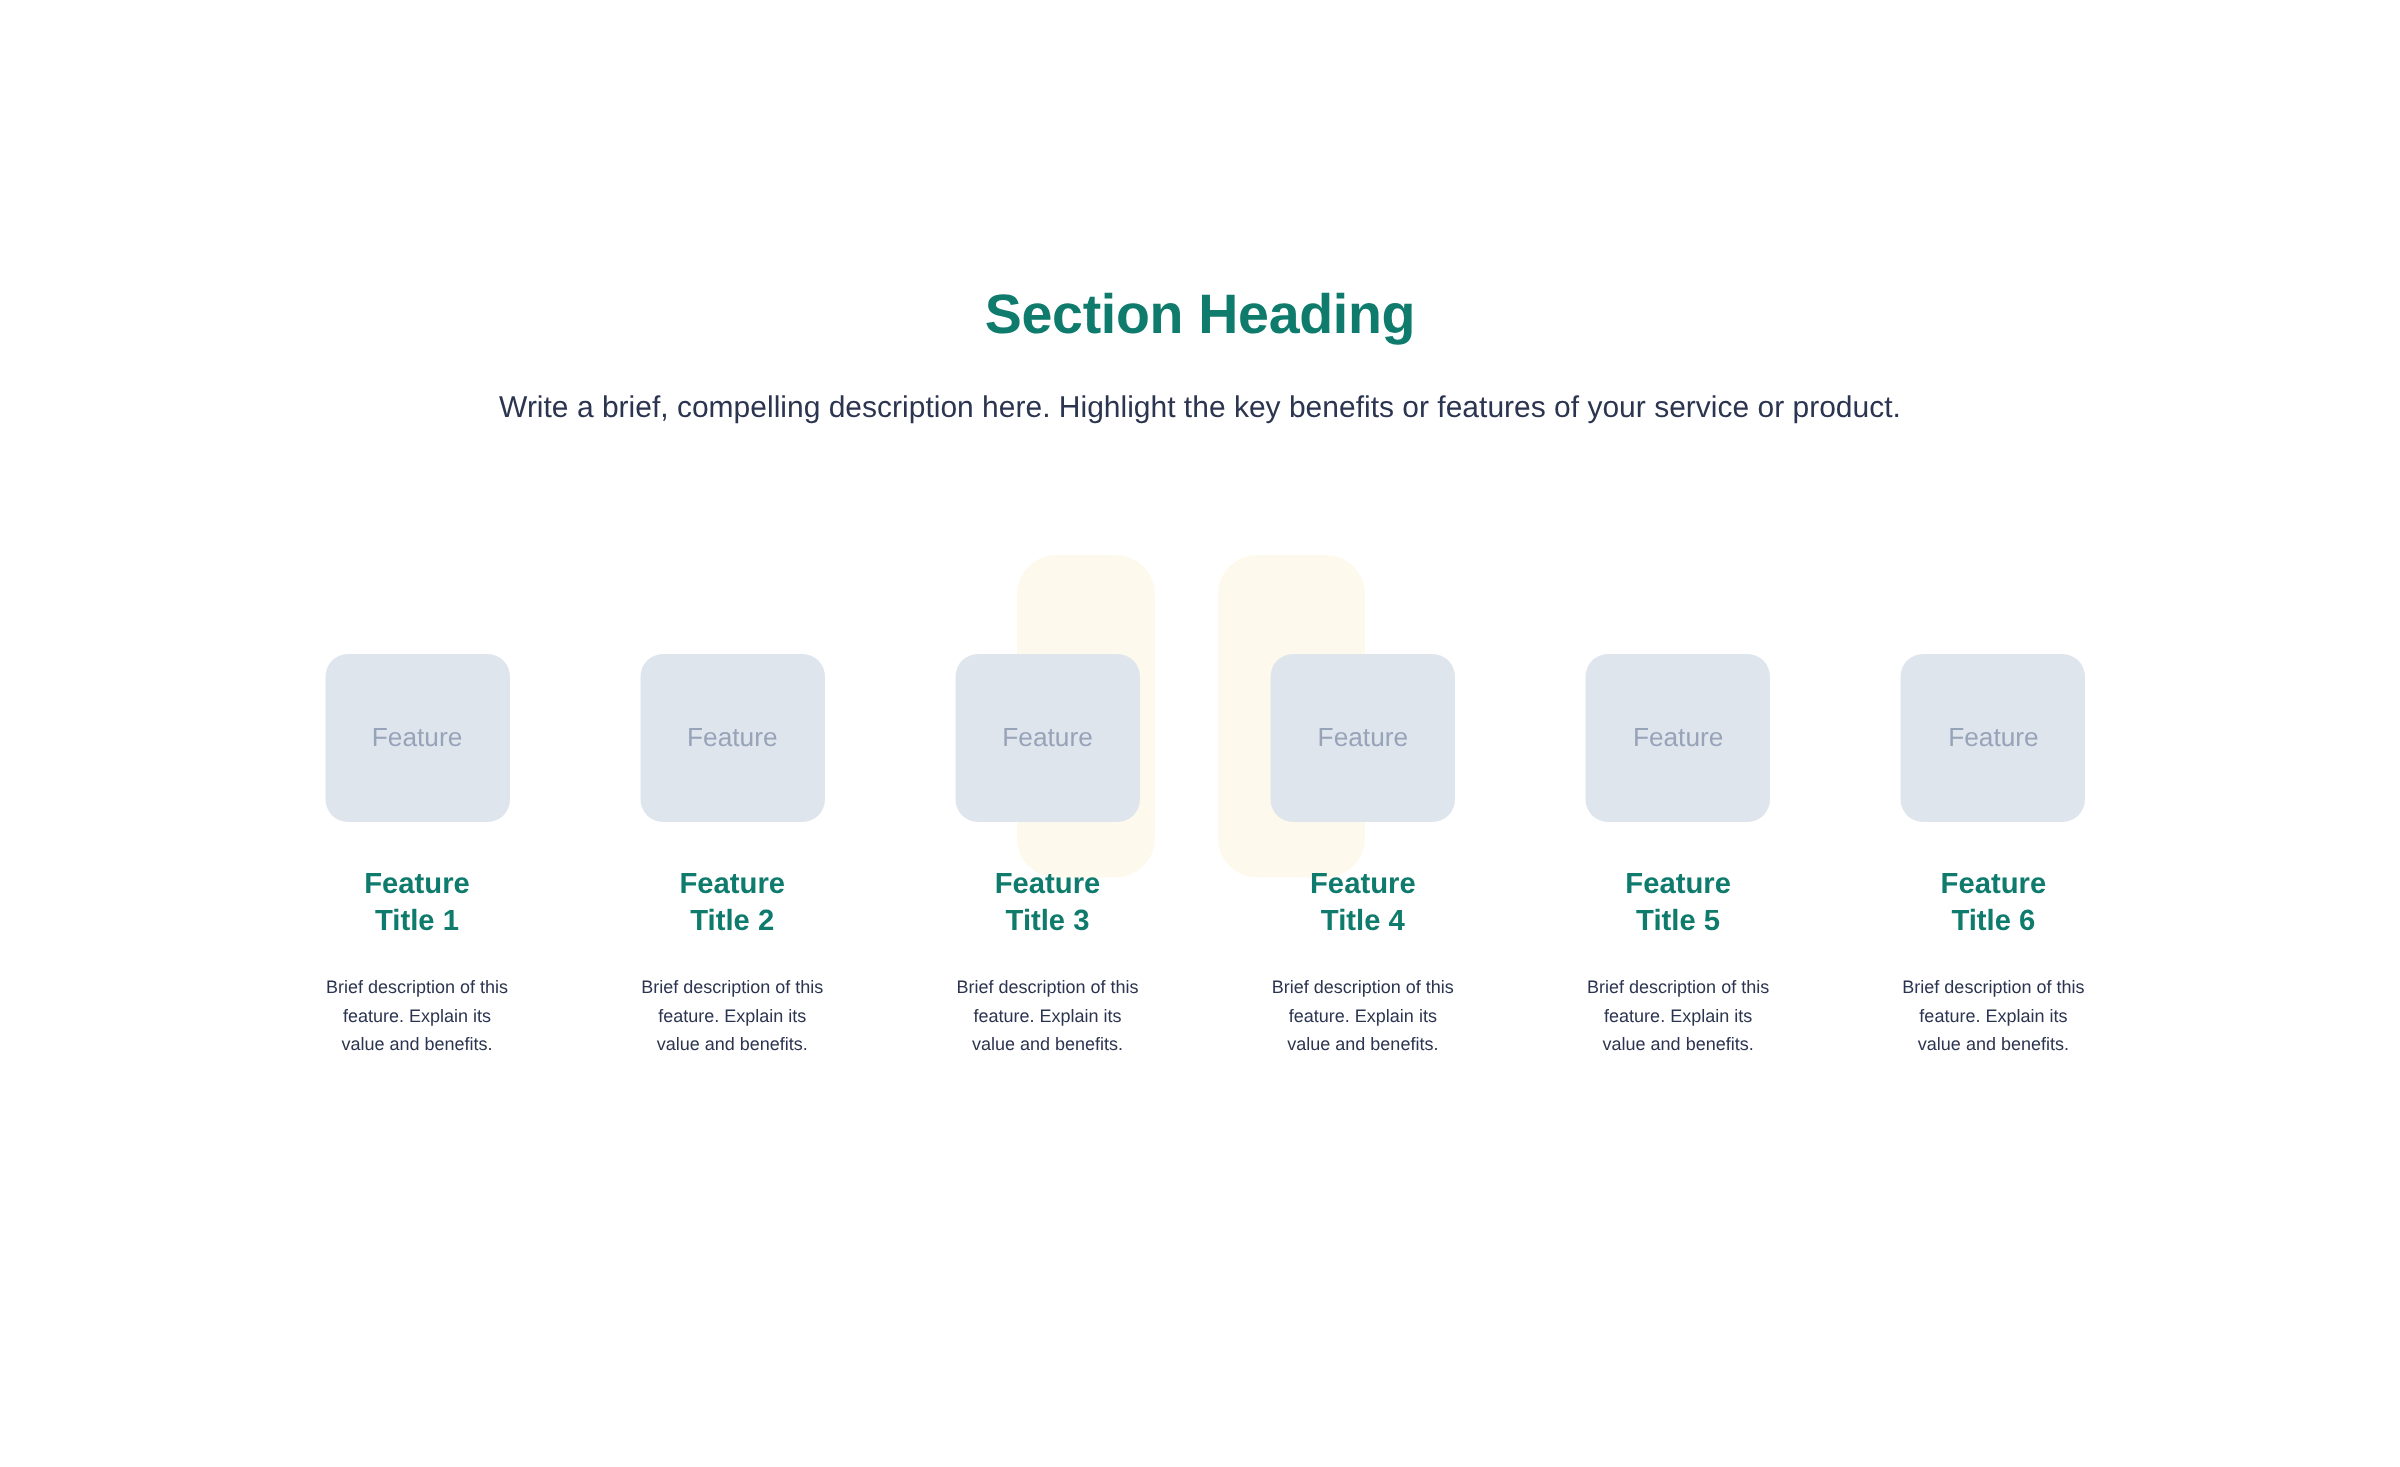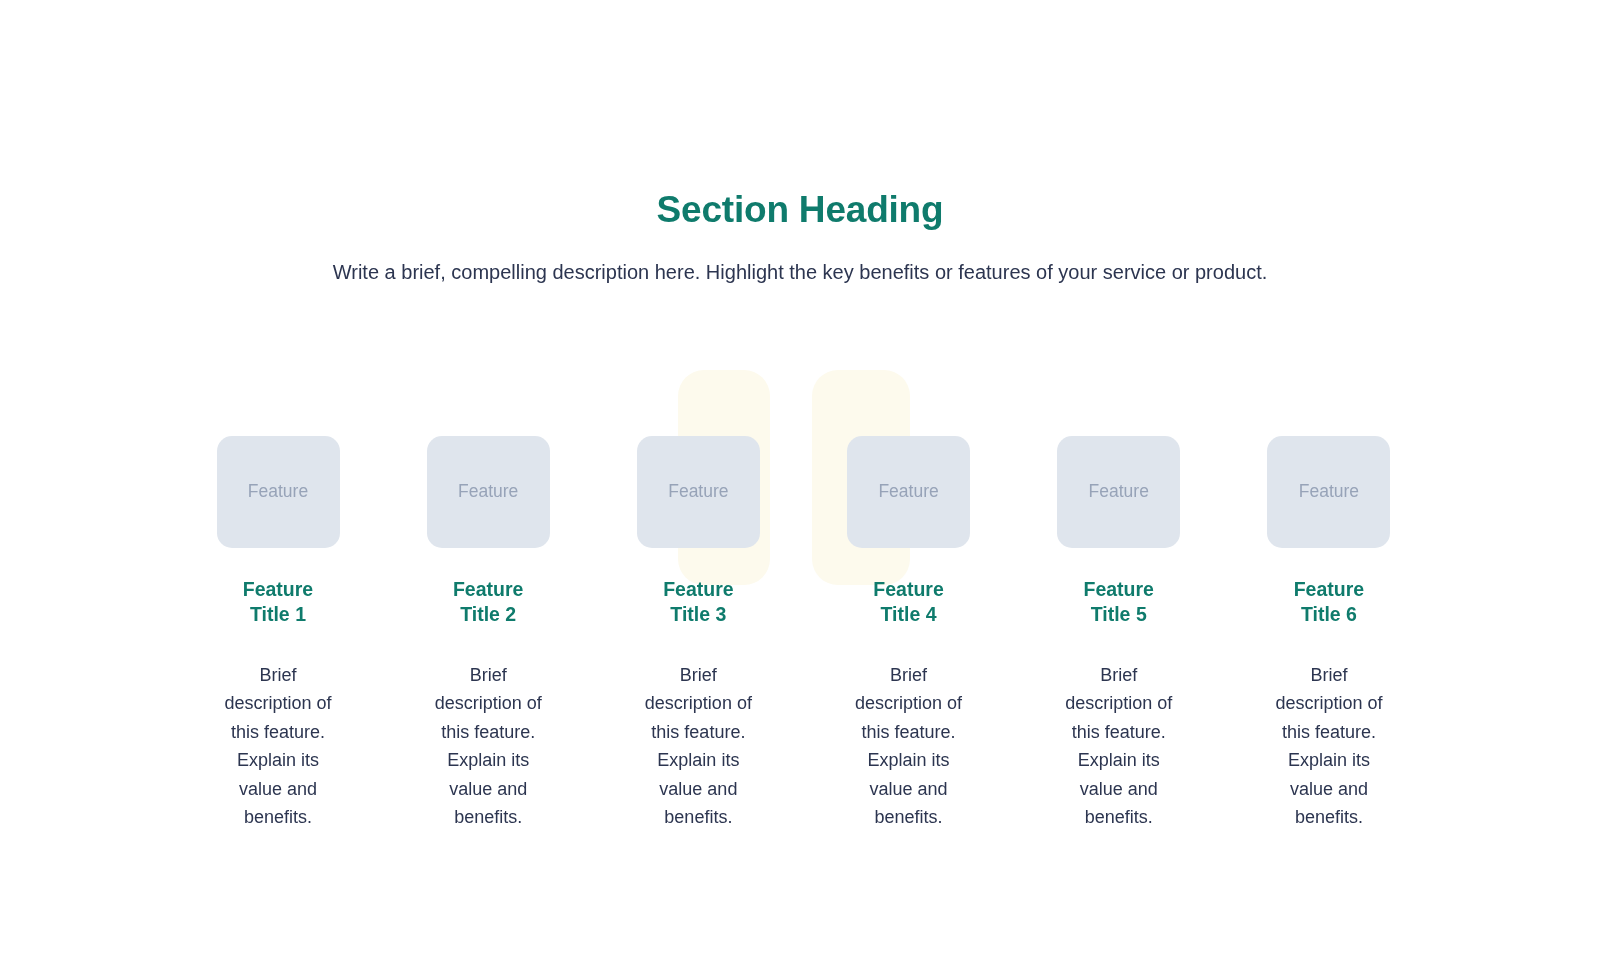--- a/index.html
+++ b/index.html
@@ -108,23 +108,23 @@
     padding-top: 29px;
     font-size: 19.5px;
     font-weight: 700;
     color: #0f7b6c;
     line-height: 1.28;
     max-width: 130px;
     white-space: pre-line;
   }
 
   .feature-desc {
-    margin: 12px;
+    margin: 0;
     padding-top: 22px;
-    font-size: 18px;
+    font-size: 12px;
     font-weight: 400;
     color: #2c3550;
     line-height: 1.58;
     max-width: 124px;
   }
 </style>
 </head>
 <body>
 
 <div class="page">

